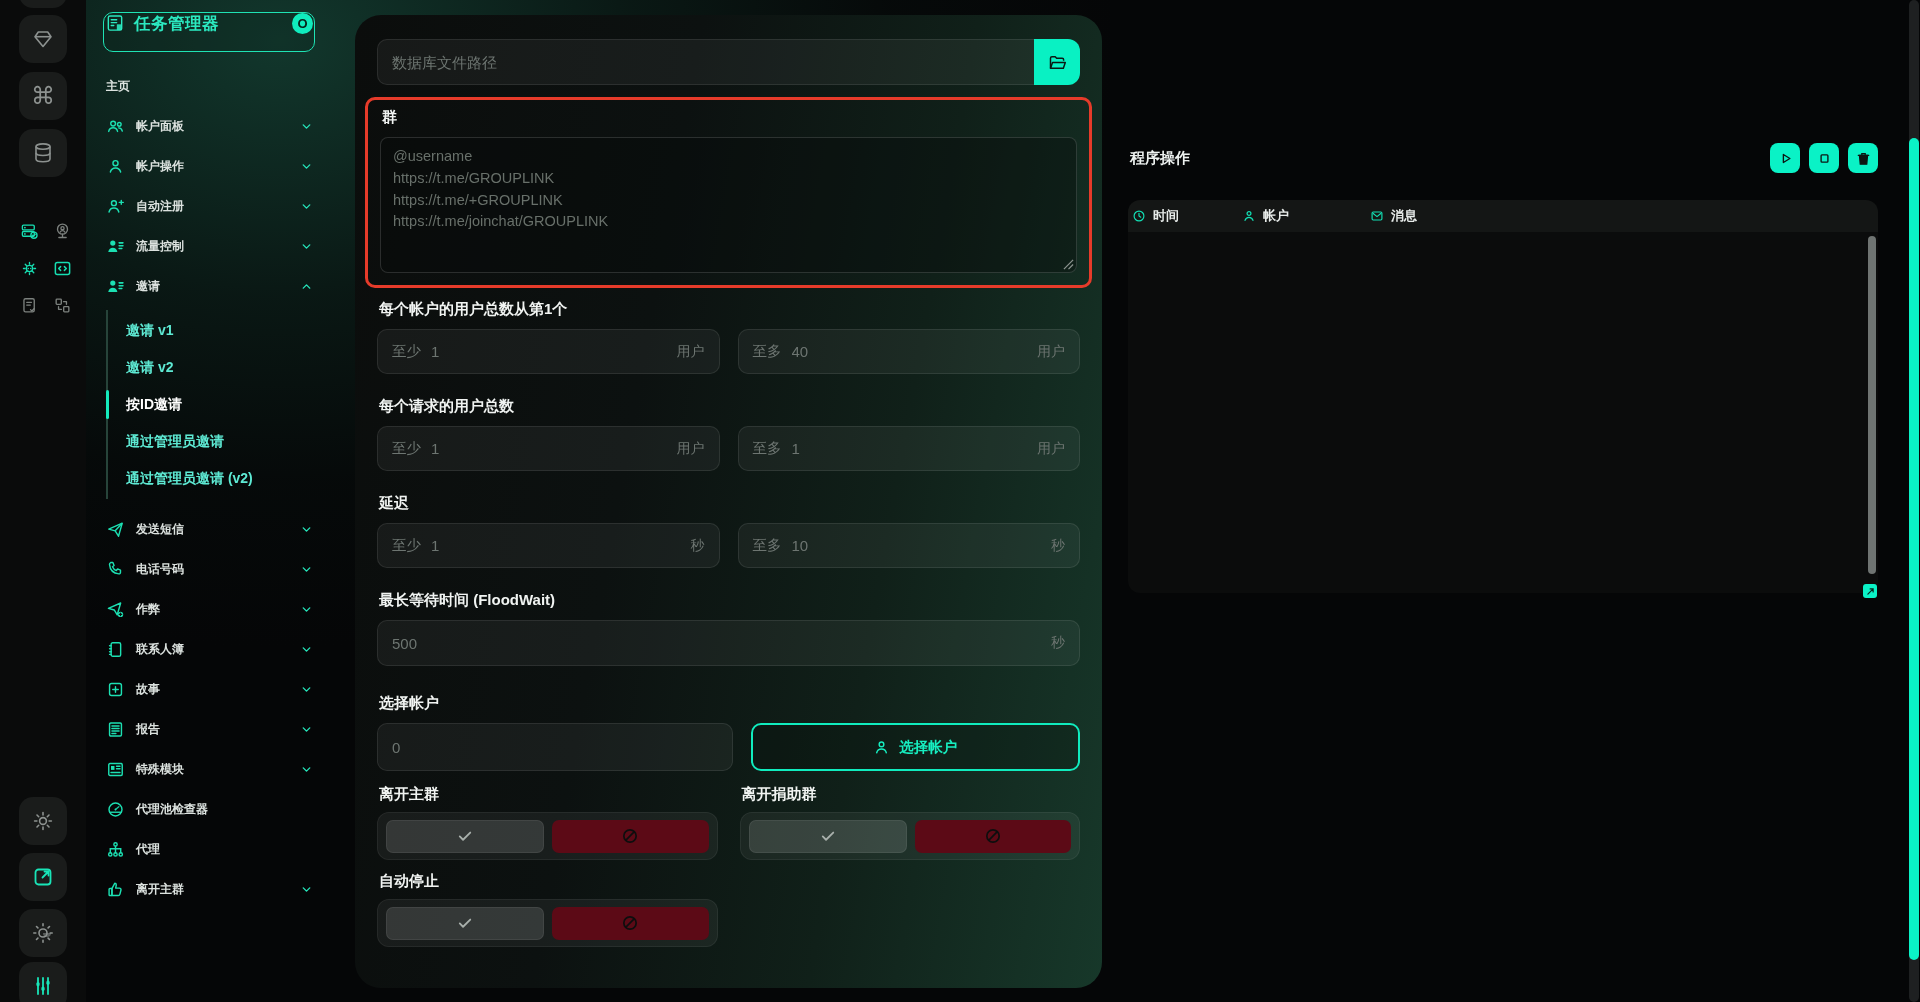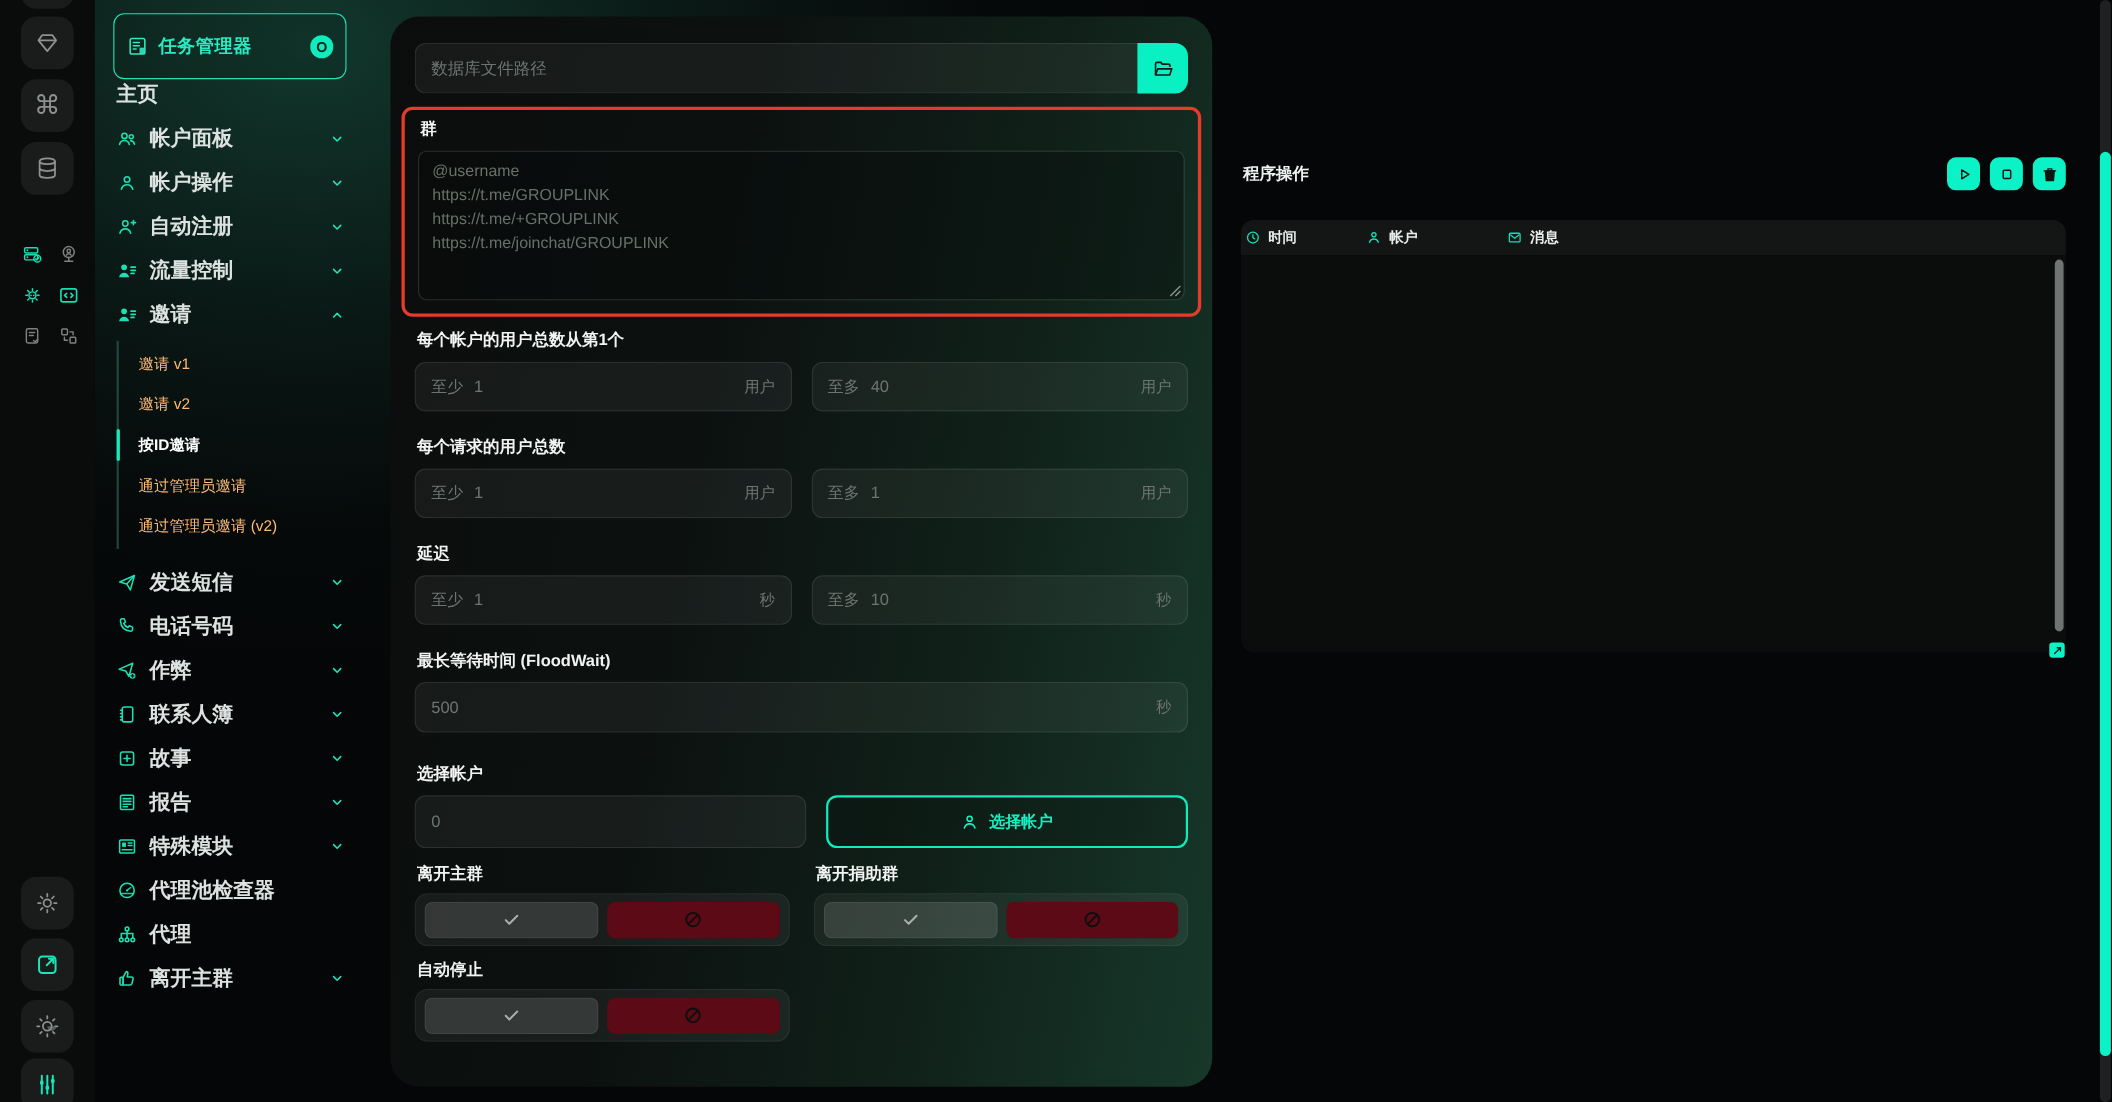--- a/index.html
+++ b/index.html
@@ -21,36 +21,36 @@
   .rb-gear{top:797px}.rb-ext{top:853px;color:#19e5b8}.rb-sun{top:909px}.rb-sliders{top:962px;color:#19e5b8}
   .mini{position:absolute;width:19px;height:19px;cursor:pointer}
   .mini svg{width:19px;height:19px}
   .teal{color:#16dfb2}.grey{color:#7c817e}
   .m11{left:20px;top:222px}.m12{left:53px;top:222px}
   .m21{left:20px;top:259px}.m22{left:53px;top:259px}
   .m31{left:20px;top:296px}.m32{left:53px;top:296px}
 
   
   .sidebar{position:absolute;left:86px;top:0;width:251px;height:100%;z-index:3}
-  .title-box{position:absolute;left:17px;top:12px;width:212px;height:60px;border:1.5px solid #1fe3b4;border-radius:10px;
-    display:flex;align-items:center;gap:9px;padding:0 11px;color:#2be9c0;background:rgba(12,34,28,.25)}
+  .title-box{position:absolute;left:17px;top:12px;width:212px;height:40px;border:1.5px solid #1fe3b4;border-radius:10px;
+    display:flex;align-items:flex-start;gap:9px;padding:0 1px;color:#2be9c0;background:rgba(12,34,28,.25)}
   .title-box .tb-icon svg{width:20px;height:20px}
   .tb-label{font-size:16.5px;font-weight:700;letter-spacing:.5px;white-space:nowrap}
   .tb-badge{margin-left:auto;width:21px;height:21px;border-radius:50%;background:#10ecbe;color:#06231b;
     font-weight:800;font-size:13px;display:flex;align-items:center;justify-content:center;cursor:pointer}
   .menu{position:absolute;left:0;top:66px;width:100%}
   .menu-item{display:flex;align-items:center;height:40px;padding:0 24px 0 20px;gap:11px;
-    color:#dce2df;font-size:19px;font-weight:600;cursor:pointer;white-space:nowrap}
+    color:#dce2df;font-size:12px;font-weight:600;cursor:pointer;white-space:nowrap}
   .mi-icon{width:19px;height:19px;color:#1ce0b2;flex:none}
   .mi-icon svg{width:19px;height:19px}
   .mi-chevron{margin-left:auto;color:#25e3b9}
   .mi-chevron svg{width:13px;height:13px}
   .submenu{margin:4px 0 10px 20px;border-left:2px solid #27443a;padding:2px 0}
   .sub-item{position:relative;height:37px;display:flex;align-items:center;padding-left:18px;
-    color:#fdba74;font-size:14px;font-weight:400;cursor:pointer;white-space:nowrap}
+    color:#5eead4;font-size:14px;font-weight:700;cursor:pointer;white-space:nowrap}
   .sub-item.active{color:#ffffff;font-weight:700}
   .sub-item.active::before{content:"";position:absolute;left:-2px;top:4px;bottom:4px;width:3px;background:#14eabc;border-radius:2px}
 
   
   .panel{position:absolute;left:355px;top:15px;width:747px;height:973px;border-radius:26px;
     background:linear-gradient(100deg,#0b0d0c 0%,#0c1110 38%,#102019 68%,#17382a 100%);
     padding:24px 22px;z-index:2}
   .f-label{font-size:15px;font-weight:700;color:#f1f4f2;margin:0 0 10px 2px;white-space:nowrap}
   .input-box{display:flex;align-items:center;background:rgba(255,255,255,.05);
     border:1px solid rgba(255,255,255,.09);border-radius:10px;padding:0 14px}

